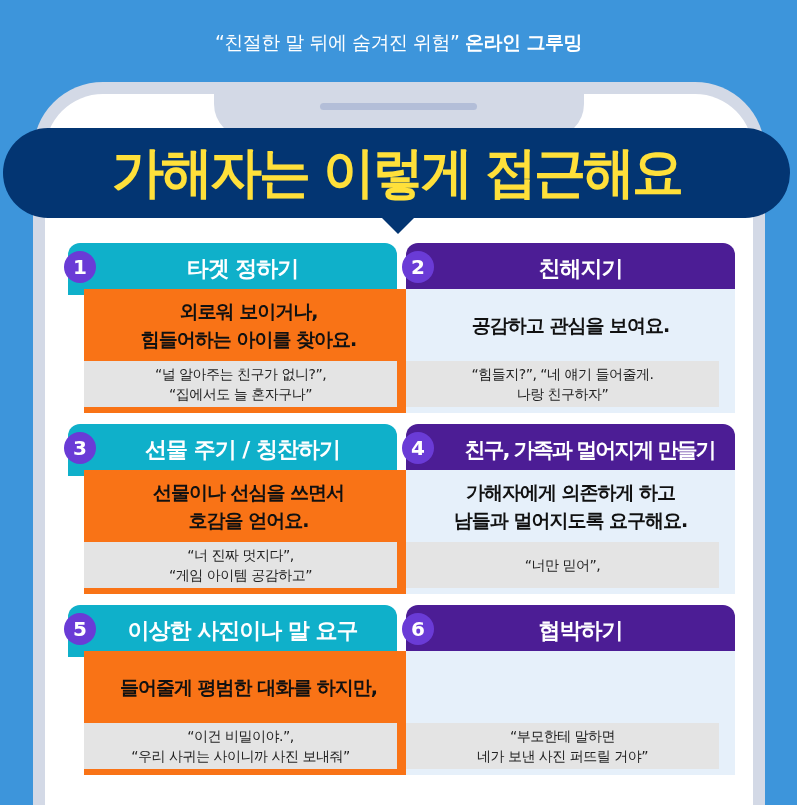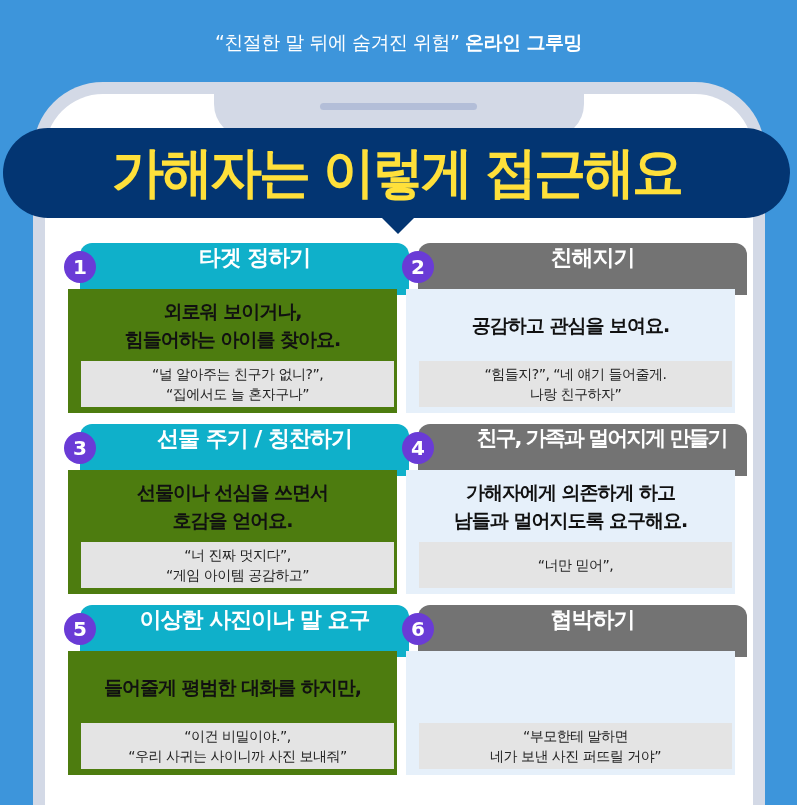--- a/index.html
+++ b/index.html
@@ -42,23 +42,23 @@
   }
   .banner-pointer {
     position: absolute; left: 380px; top: 216px; width: 0; height: 0;
     border-left: 18px solid transparent; border-right: 18px solid transparent;
     border-top: 18px solid #033572;
   }
   .card {
     position: absolute; width: 329px; height: 170px;
   }
   .card-header {
-    position: absolute; left: 12px; top: 0; width: 100%; height: 52px;
+    position: absolute; left: 0; top: 0; width: 100%; height: 52px;
     border-radius: 12px 12px 0 0;
-    display: flex; align-items: flex-start; justify-content: center;
+    display: flex; align-items: center; justify-content: center;
   }
   .card-title {
     color: #ffffff; font-size: 22px; font-weight: bold; letter-spacing: -1px;
     padding-left: 20px;
   }
   .card-title.tight { font-size: 21px; letter-spacing: -2px; padding-left: 38px; }
   .badge {
     position: absolute; left: -4px; top: 8px; width: 32px; height: 32px;
     border-radius: 50%; background: #6a3bd6; color: #fff;
     font-size: 20px; font-weight: bold;
@@ -66,28 +66,28 @@
   }
   .card-body {
     position: absolute; left: 0; top: 46px; width: 100%; height: 124px;
   }
   .card-desc {
     position: absolute; left: 0; top: 6px; width: 100%; height: 60px;
     display: flex; flex-direction: column; align-items: center; justify-content: center;
     color: #111; font-size: 19px; font-weight: bold; letter-spacing: -1px; line-height: 28px;
   }
   .card-quote {
-    position: absolute; left: 13px; top: 72px; width: 313px; height: 46px;
+    position: absolute; left: 0; top: 72px; width: 313px; height: 46px;
     background: #e4e4e4;
     display: flex; flex-direction: column; align-items: center; justify-content: center;
     color: #222; font-size: 14px; line-height: 20px; letter-spacing: -0.5px;
   }
   .teal .card-header { background: #0fb0ca; }
-  .teal .card-body { background: #4d7c0f; }
-  .blue .card-header { background: #737373; }
+  .teal .card-body { background: #f97316; margin-left: 16px; }
+  .blue .card-header { background: #4c1d95; }
   .blue .card-body { background: #e6f0fa; text-align: right; }
   .c1 { left: 68px; top: 243px; }
   .c2 { left: 406px; top: 243px; }
   .c3 { left: 68px; top: 424px; }
   .c4 { left: 406px; top: 424px; }
   .c5 { left: 68px; top: 605px; }
   .c6 { left: 406px; top: 605px; }
 </style>
 </head>
 <body>

